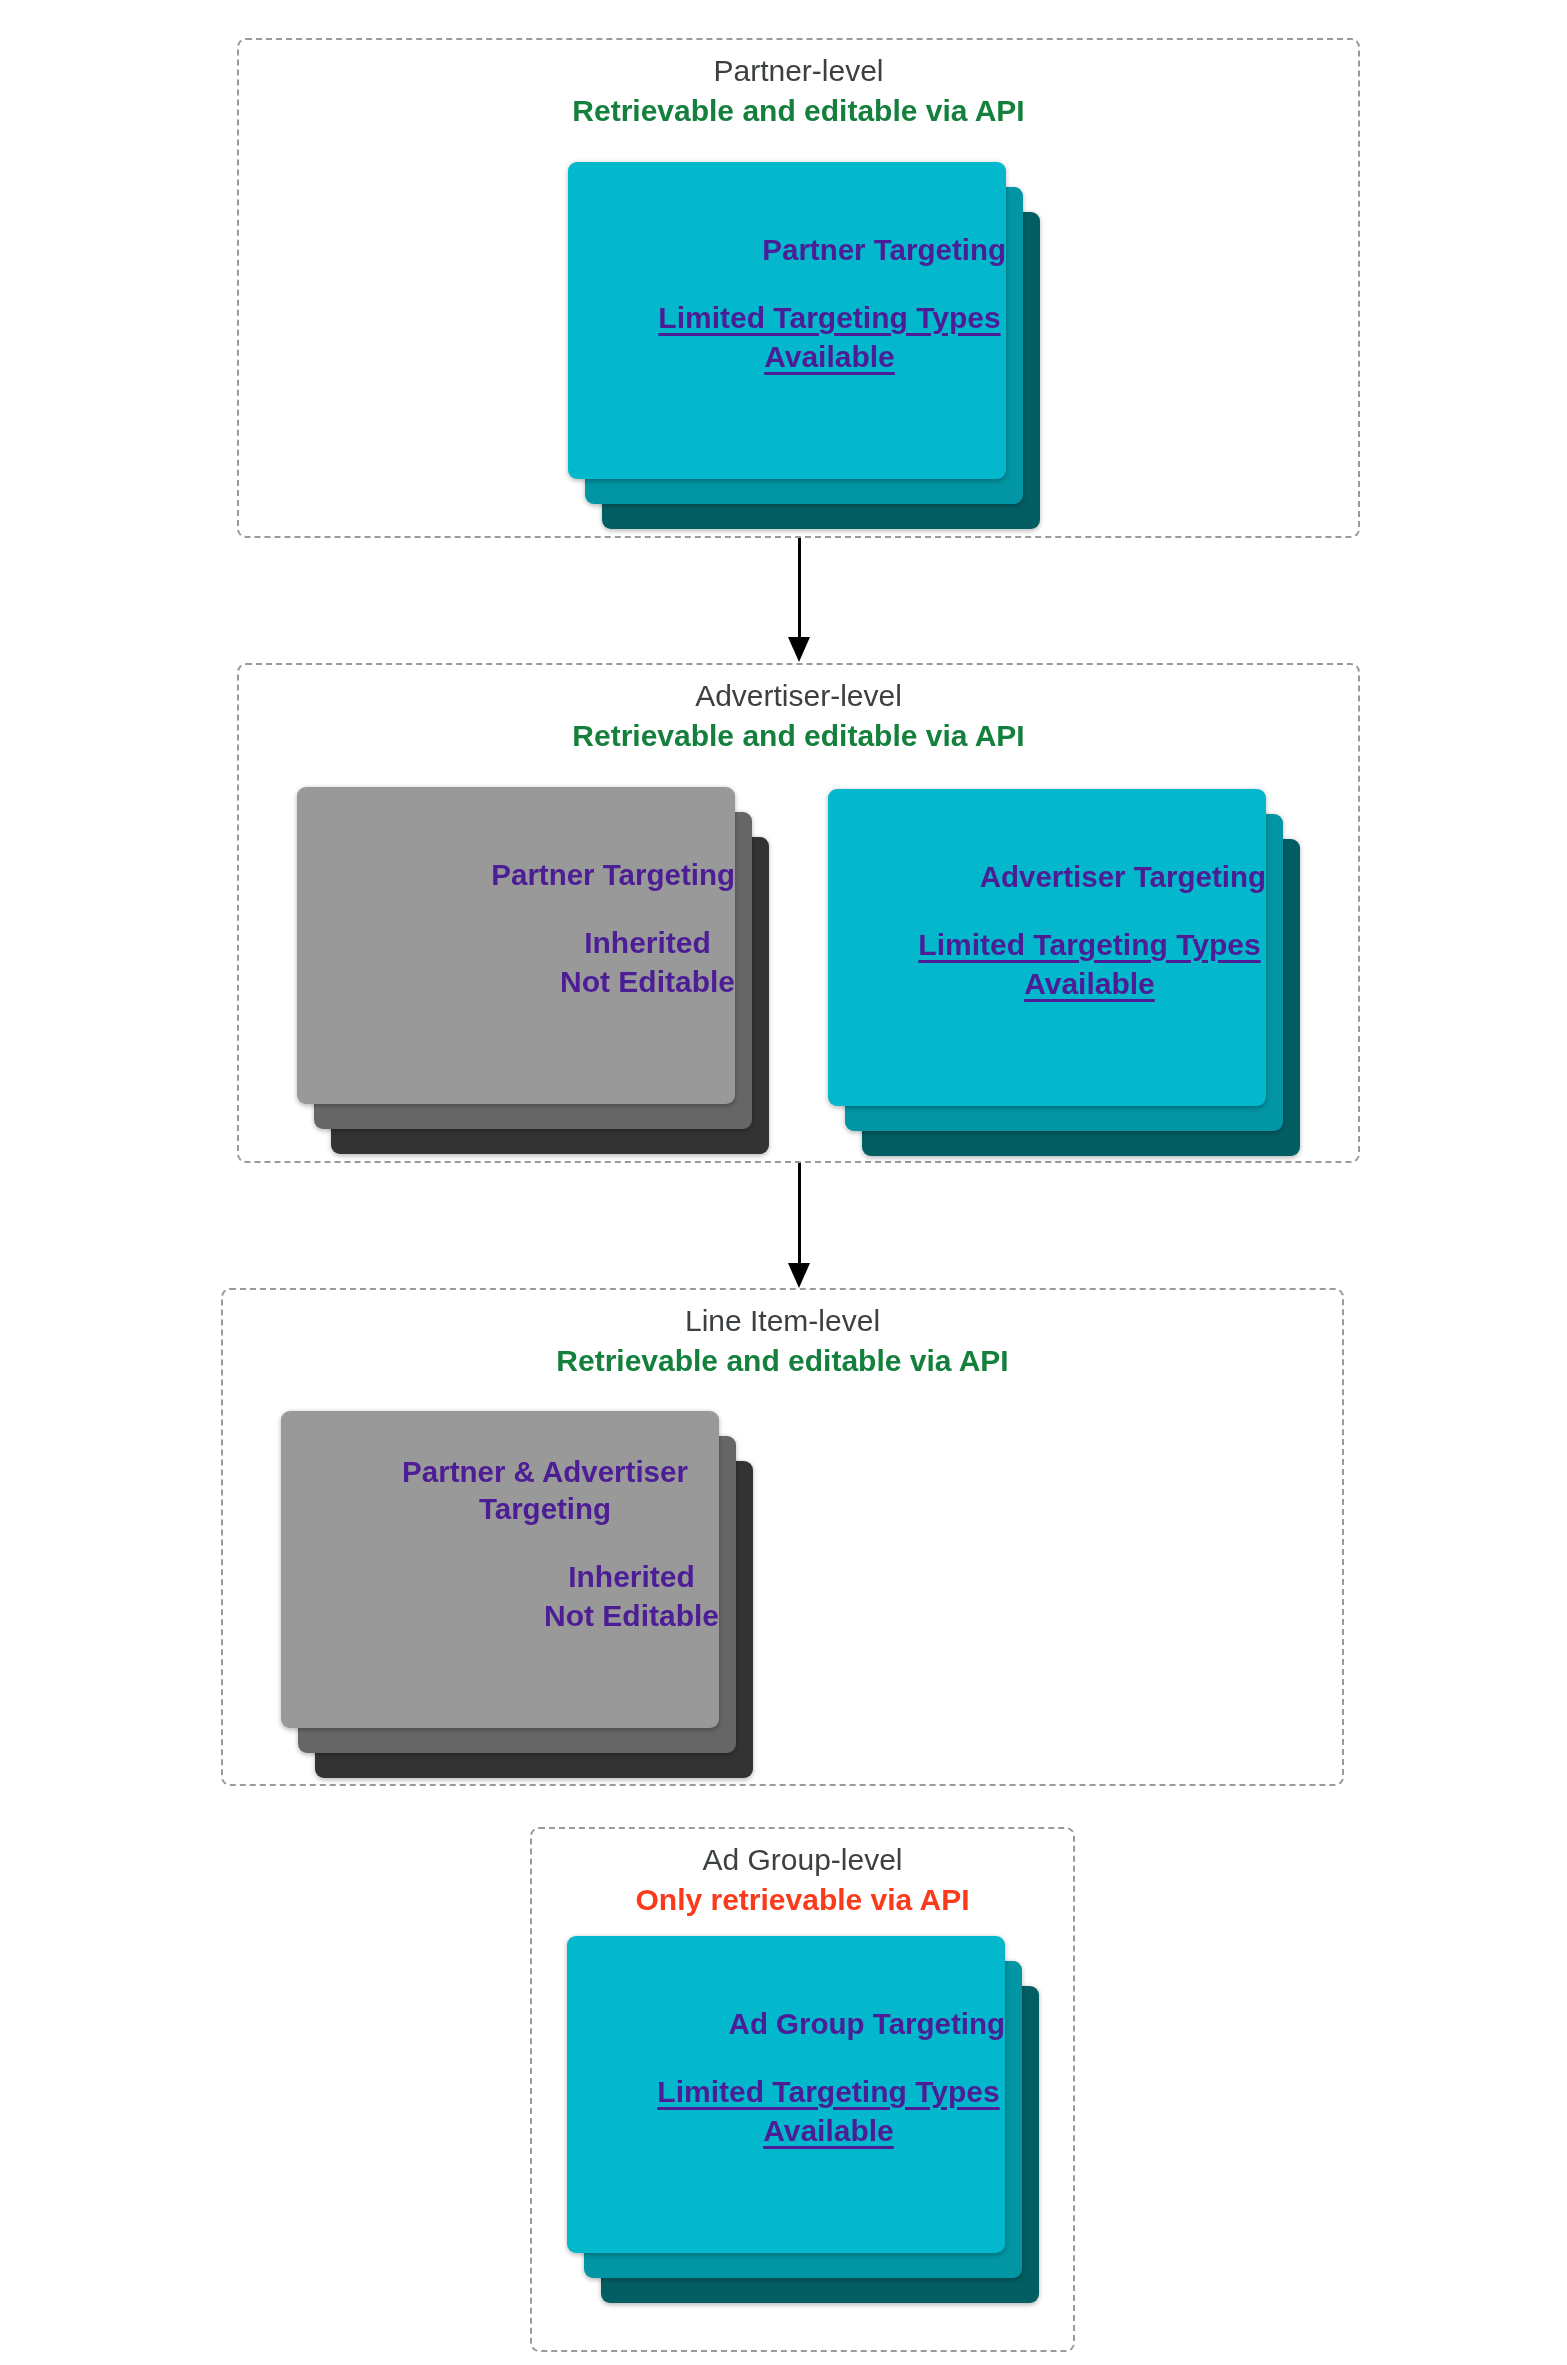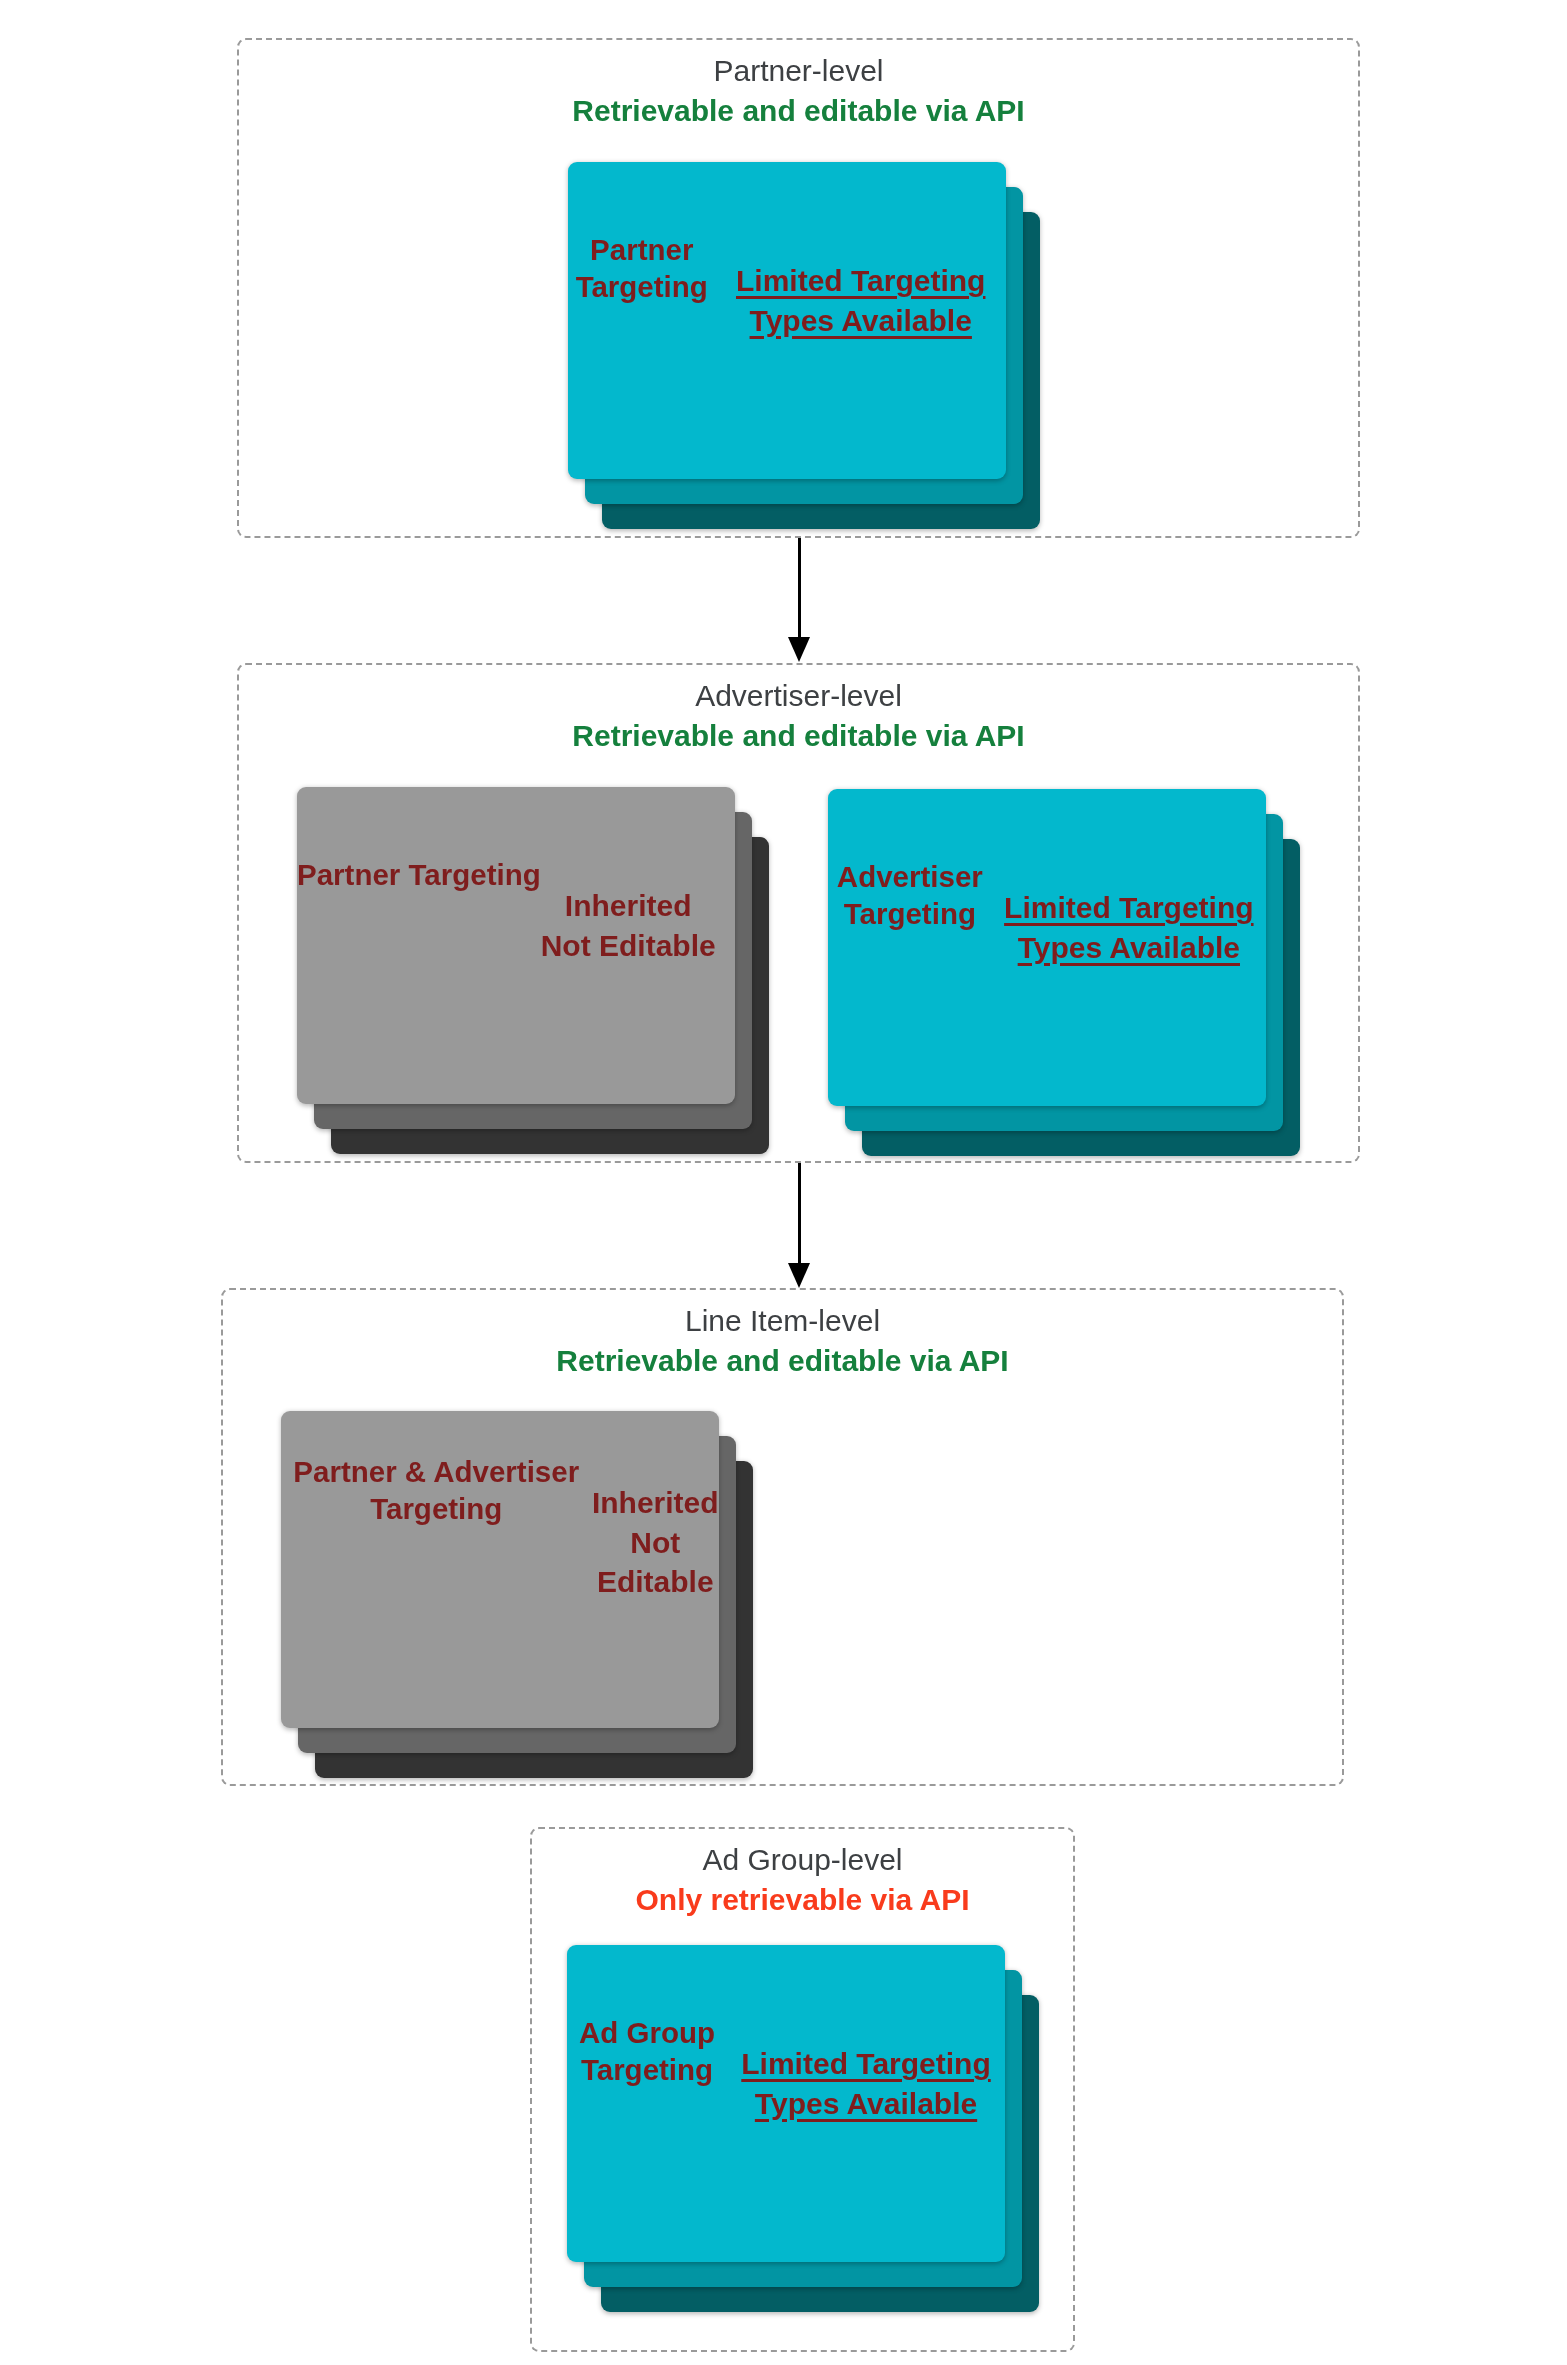--- a/index.html
+++ b/index.html
@@ -49,24 +49,24 @@
 
   .cyan-front { background: #03b8cd; }
   .cyan-mid   { background: #0295a3; }
   .cyan-back  { background: #035e64; }
   .gray-front { background: #999999; }
   .gray-mid   { background: #666666; }
   .gray-back  { background: #333333; }
 
   .card {
     display: flex;
-    flex-direction: row;
-    align-items: flex-start;
+    flex-direction: column;
+    align-items: flex-end;
     text-align: center;
-    color: #7f1d1d;
+    color: #4c1d95;
     padding-top: 70px;
     box-sizing: border-box;
   }
   .card.two-line-title { padding-top: 43px; }
   .card-title {
     font-size: 29.5px;
     font-weight: 700;
     line-height: 1.25;
   }
   .card-title.narrow { max-width: 348px; }
@@ -163,21 +163,21 @@
           <span class="body-line">Inherited</span>
           <span class="body-line">Not Editable</span>
         </div>
       </div>
     </div>
   </div>
 
   <div class="section" style="left:530px; top:1827px; width:545px; height:525px;">
     <div class="sec-title">Ad Group-level</div>
     <div class="sec-subtitle red">Only retrievable via API</div>
-    <div class="stack" style="left:35px; top:116px; width:472px; height:367px;">
+    <div class="stack" style="left:35px; top:107px; width:472px; height:367px;">
       <div class="layer back cyan-back"></div>
       <div class="layer mid cyan-mid"></div>
       <div class="card cyan-front">
         <div class="card-title">Ad Group Targeting</div>
         <div class="card-body underlined">Limited Targeting Types Available</div>
       </div>
     </div>
   </div>
 
 </div>

